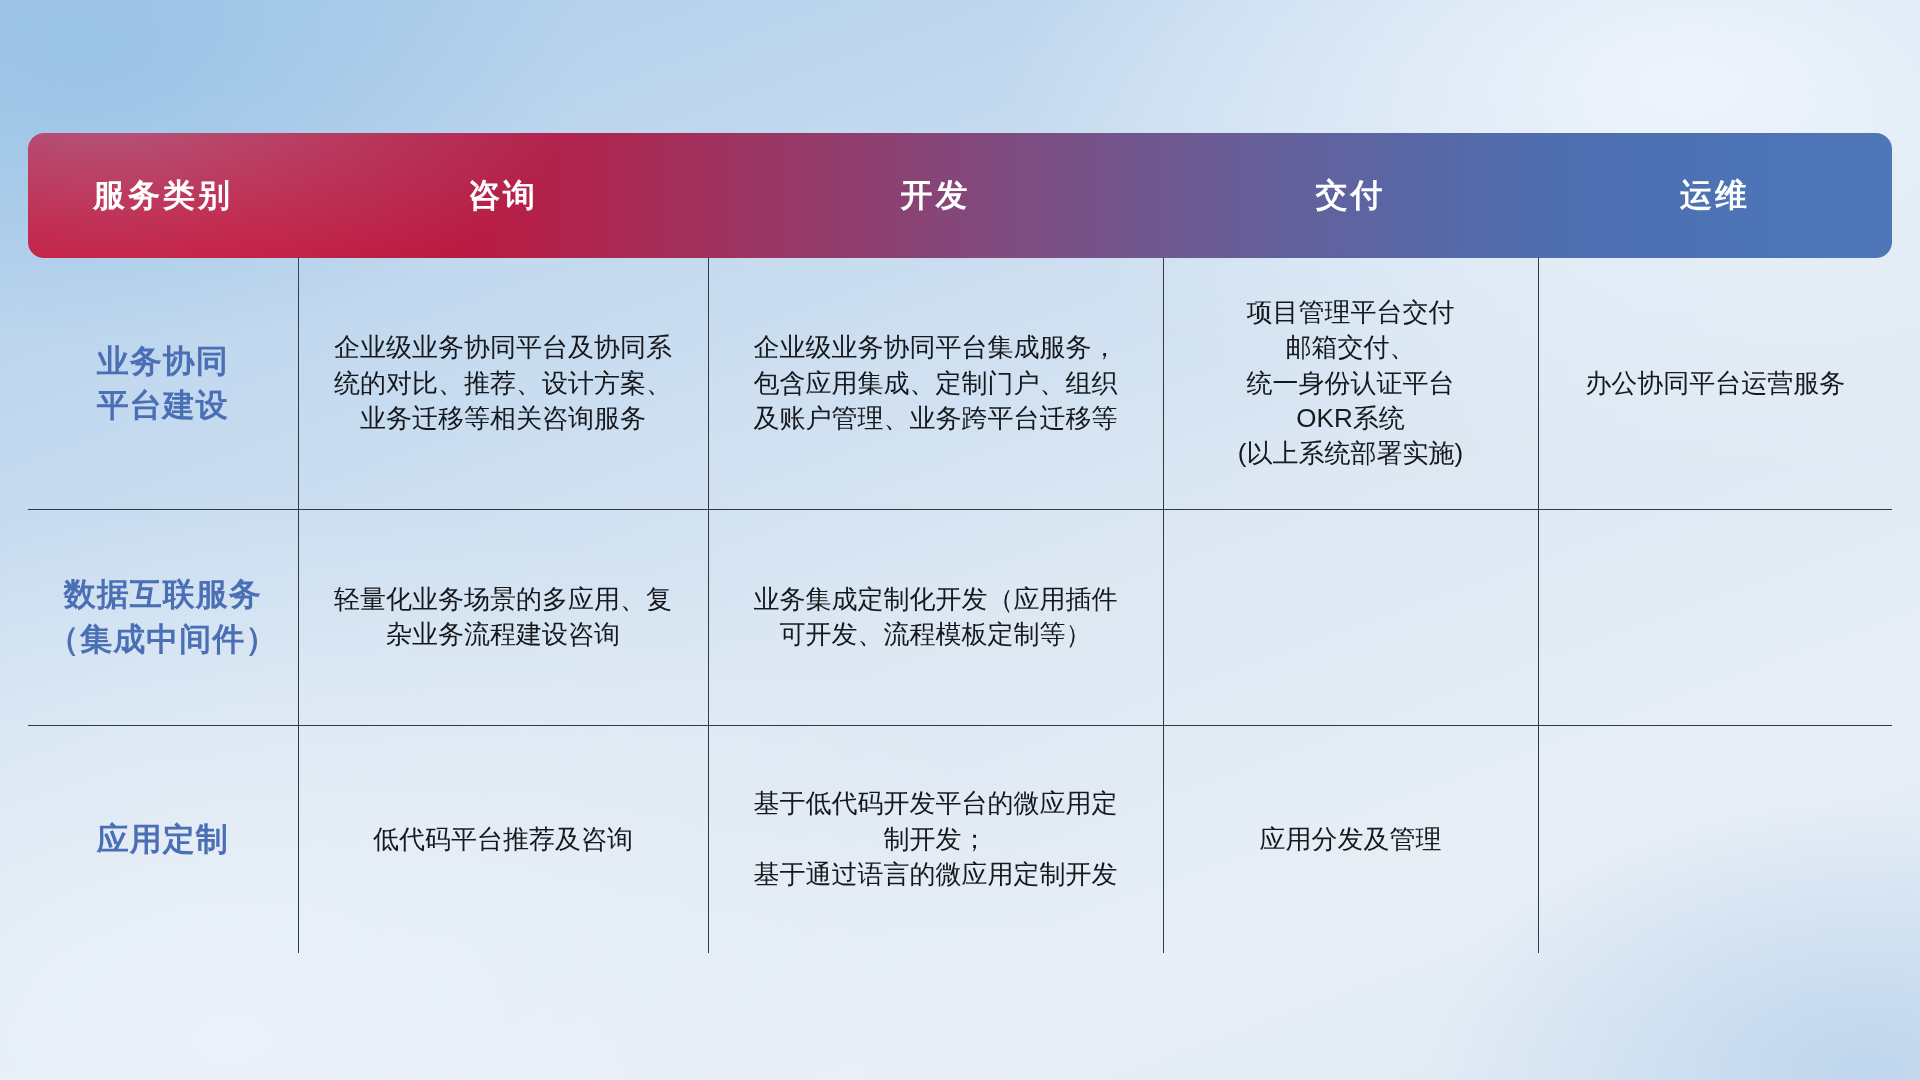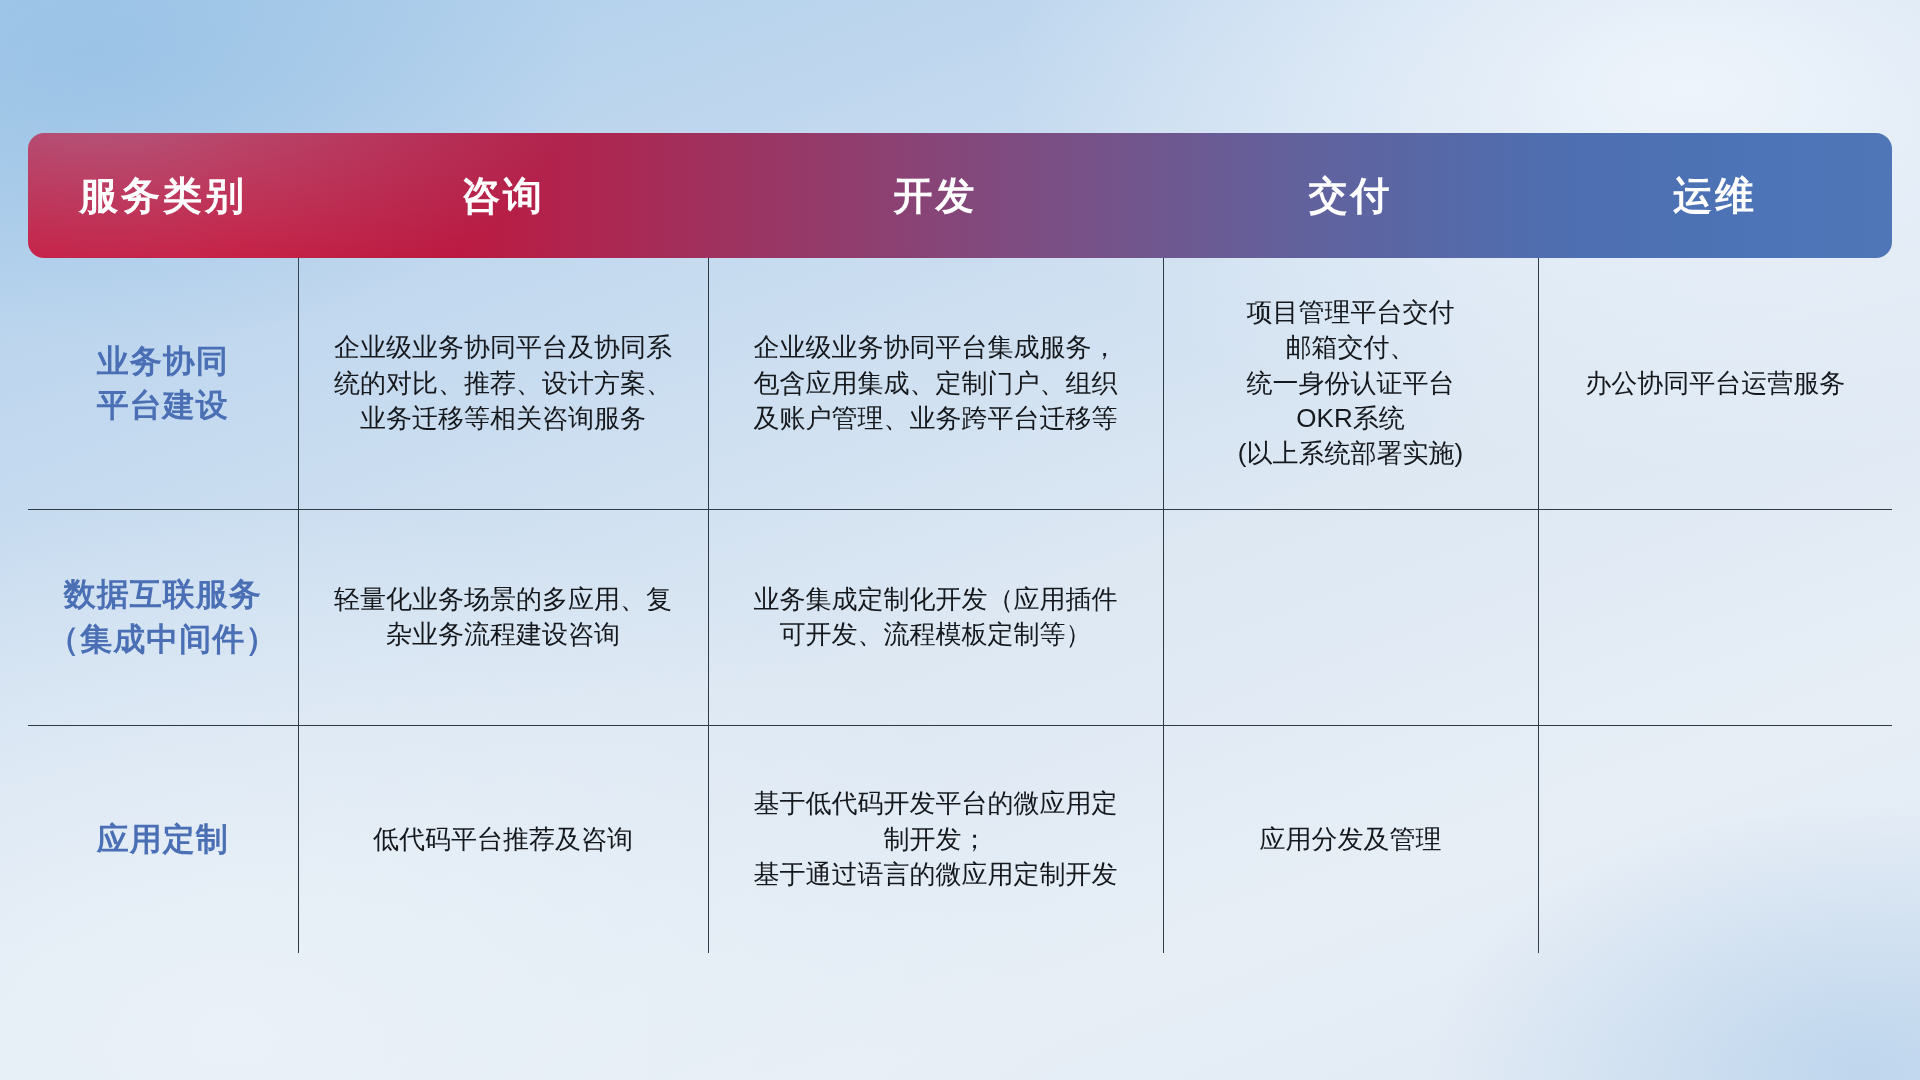--- a/index.html
+++ b/index.html
@@ -76,21 +76,21 @@
         #62619c 68%,
         #4e6eb0 82%,
         #4c74b6 93%,
         #4f77b8 100%);
     z-index: 0;
   }
   .hdr-label {
     position: relative;
     z-index: 2;
     color: #ffffff;
-    font-size: 39px;
+    font-size: 32px;
     font-weight: bold;
     letter-spacing: 3px;
     text-align: right;
     white-space: nowrap;
   }
 
   
   tbody td {
     border: 1px solid #2e3a44;
     border-left: none;

